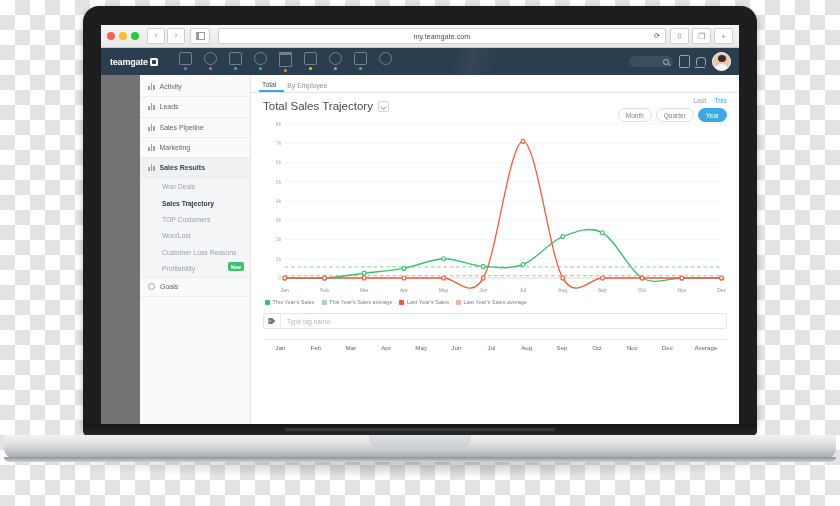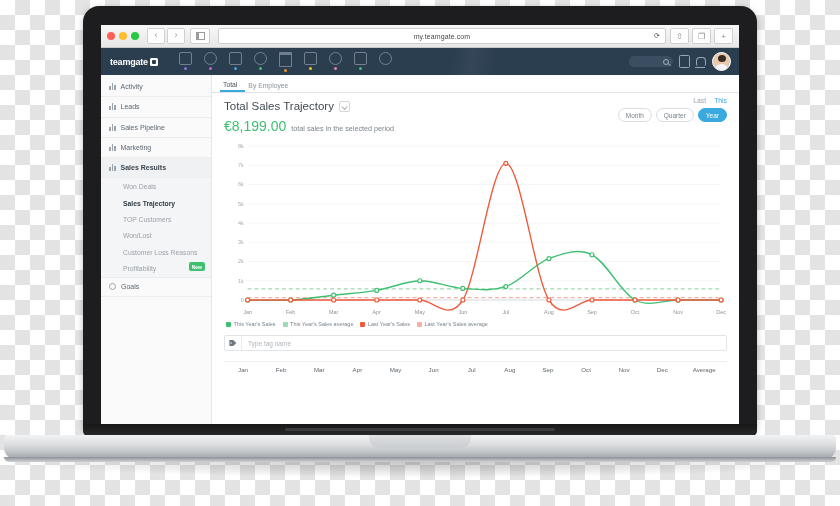--- a/index.html
+++ b/index.html
@@ -92,21 +92,21 @@
   .searchbox .mag:after{content:"";position:absolute;right:-2px;bottom:-1.5px;width:2.5px;height:1px;background:#9fb0c0;transform:rotate(45deg);}
   .navic{width:9px;height:11px;border:1px solid #94a5b4;border-radius:1.5px;}
   .bell{width:8px;height:8px;border:1px solid #94a5b4;border-radius:4px 4px 2px 2px;border-bottom:none;position:relative;}
   .bell:after{content:"";position:absolute;left:-2px;bottom:-2px;width:10px;height:1px;background:#94a5b4;}
   .avatar{width:17px;height:17px;border-radius:50%;background:#e8c9ae;border:1.5px solid #fff;
     position:relative;overflow:hidden;}
   .avatar:before{content:"";position:absolute;left:4.5px;top:2px;width:8px;height:7px;border-radius:50%;background:#3a2b22;}
   .avatar:after{content:"";position:absolute;left:2px;top:11px;width:13px;height:8px;border-radius:6px 6px 0 0;background:#f5f7fa;}
 
   
-  .appbody{display:flex;height:350px;background:#0f172a;}
+  .appbody{display:flex;height:350px;background:#737373;padding-left:39px;}
   .sidebar{width:111px;background:#fafafa;border-right:1px solid #e6e6e6;box-sizing:border-box;padding-top:2px;}
   .sbitem{height:20.3px;display:flex;align-items:center;gap:5px;padding-left:8px;
     border-bottom:1px solid #ededed;font-size:7px;color:#5c6670;box-sizing:border-box;}
   .sbitem .bic{display:flex;align-items:flex-end;gap:1px;height:7px;}
   .sbitem .bic i{width:1.5px;background:#9aa4ad;display:block;}
   .sbitem .bic i:nth-child(1){height:4px;} .sbitem .bic i:nth-child(2){height:7px;} .sbitem .bic i:nth-child(3){height:5px;}
   .sbitem.active{background:#f0f1f2;color:#3c464f;font-weight:bold;}
   .subitem{height:16.4px;display:flex;align-items:center;padding-left:22px;font-size:6.8px;
     color:#9aa2aa;box-sizing:border-box;position:relative;background:#f4f5f6;}
   .subitem.sel{color:#2f3a44;font-weight:bold;}
@@ -312,24 +312,20 @@
             <div class="tab on">Total</div>
             <div class="tab">By Employee</div>
           </div>
 
         <div class="panel">
           <div class="ptitle">
             <span>Total Sales Trajectory</span>
             <span class="editbtn">
                 <i></i>
               </span>
-          </div>
-          <div class="amountrow">
-            <span class="amount">€8,199.00</span>
-            <span class="amountlbl">total sales in the selected period</span>
           </div>
 
           <div class="periods">
             <div class="lastthis" id="scope">
                 <span class="lt">Last</span>
                 <span class="lt on">This</span>
               </div>
             <div class="pillrow" id="range">
                 <span class="pill">Month</span>
                 <span class="pill">Quarter</span>

